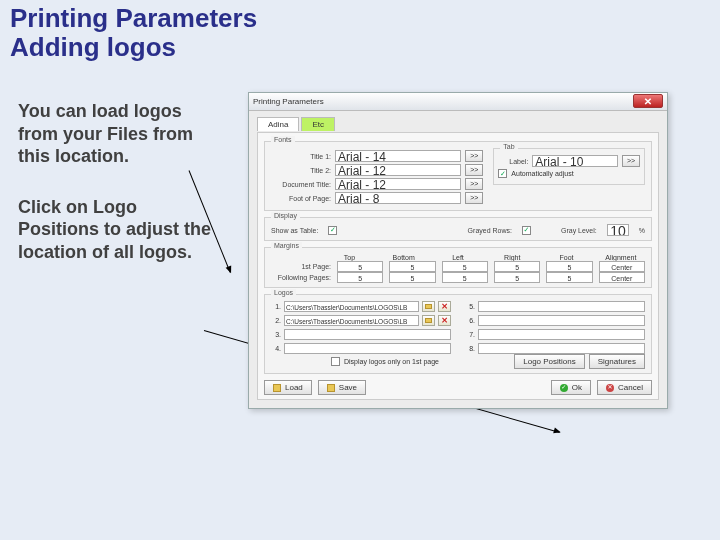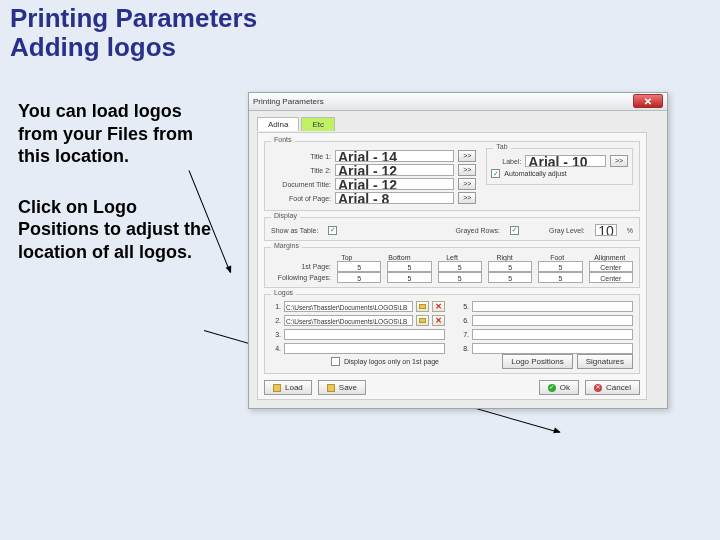--- a/index.html
+++ b/index.html
@@ -26,21 +26,21 @@
     color: #2a2f8a;
     line-height: 1.1;
   }
   .body-text {
     position: absolute;
     top: 100px;
     left: 18px;
     width: 200px;
     font-size: 18px;
     font-weight: bold;
-    color: #000000;
+    color: #404040;
     line-height: 1.25;
   }
   .body-text p { margin: 0 0 28px 0; }
 
   
   .dlg {
     position: absolute;
     top: 92px;
     left: 248px;
     width: 420px;
@@ -69,21 +69,21 @@
     background: linear-gradient(#e77, #b22);
     border: 1px solid #933;
     border-radius: 2px;
     display: flex;
     align-items: center;
     justify-content: center;
     color: #fff;
     font-size: 10px;
     font-weight: bold;
   }
-  .dlg-body { padding: 6px 20px 8px 8px; }
+  .dlg-body { padding: 6px 8px 8px 8px; }
   .tabs { display: flex; gap: 2px; margin-bottom: 1px; }
   .tab {
     padding: 2px 10px;
     background: #bef264;
     border: 1px solid #bbb;
     border-bottom: none;
     font-size: 8px;
   }
   .tab.active { background: #fff; }
   .panel {
@@ -117,21 +117,21 @@
   .field {
     height: 12px;
     border: 1px solid #aaa;
     background: #fff;
     flex: 1;
     font-size: 14px;
     padding: 0 2px;
     line-height: 12px;
     overflow: hidden;
   }
-  .field.bold { font-weight: bold; font-size: 14px; }
+  .field.bold { font-weight: normal; font-size: 12px; }
   .mini-btn {
     width: 18px;
     height: 12px;
     border: 1px solid #999;
     background: linear-gradient(#fefefe,#e2e2e2);
     font-size: 7px;
     line-height: 10px;
     text-align: center;
   }
   .fonts-flex { display: flex; gap: 10px; }

